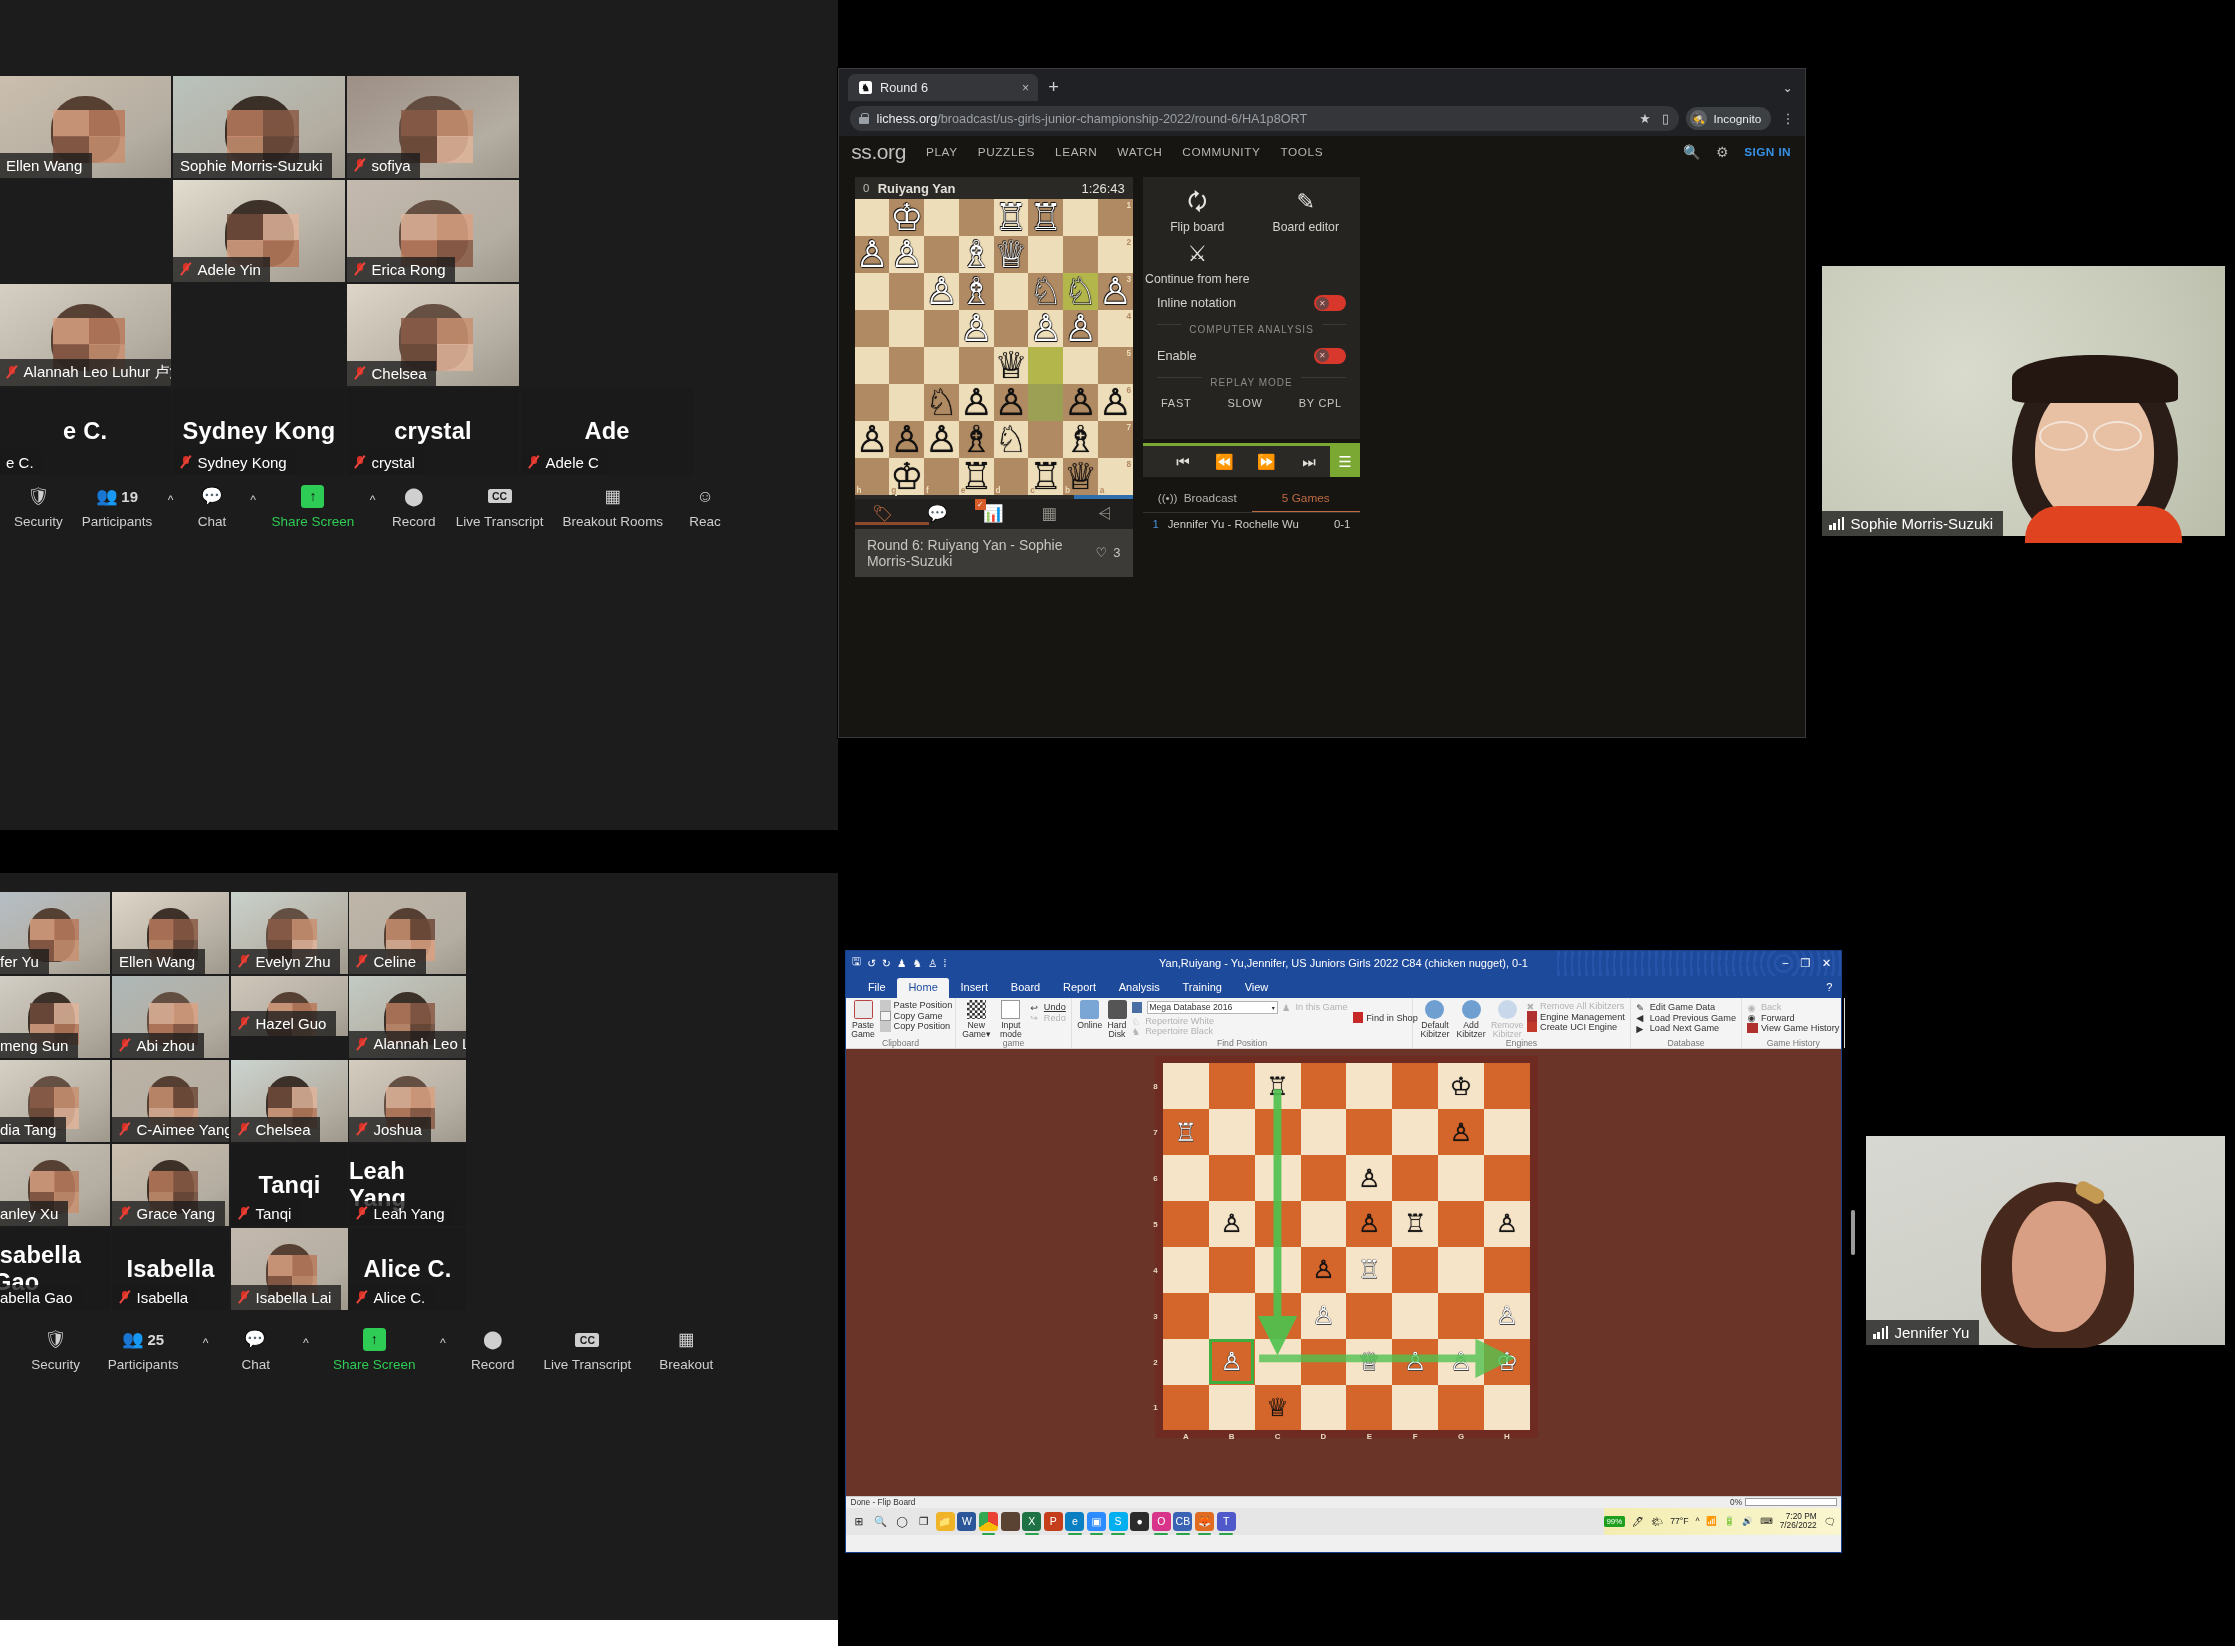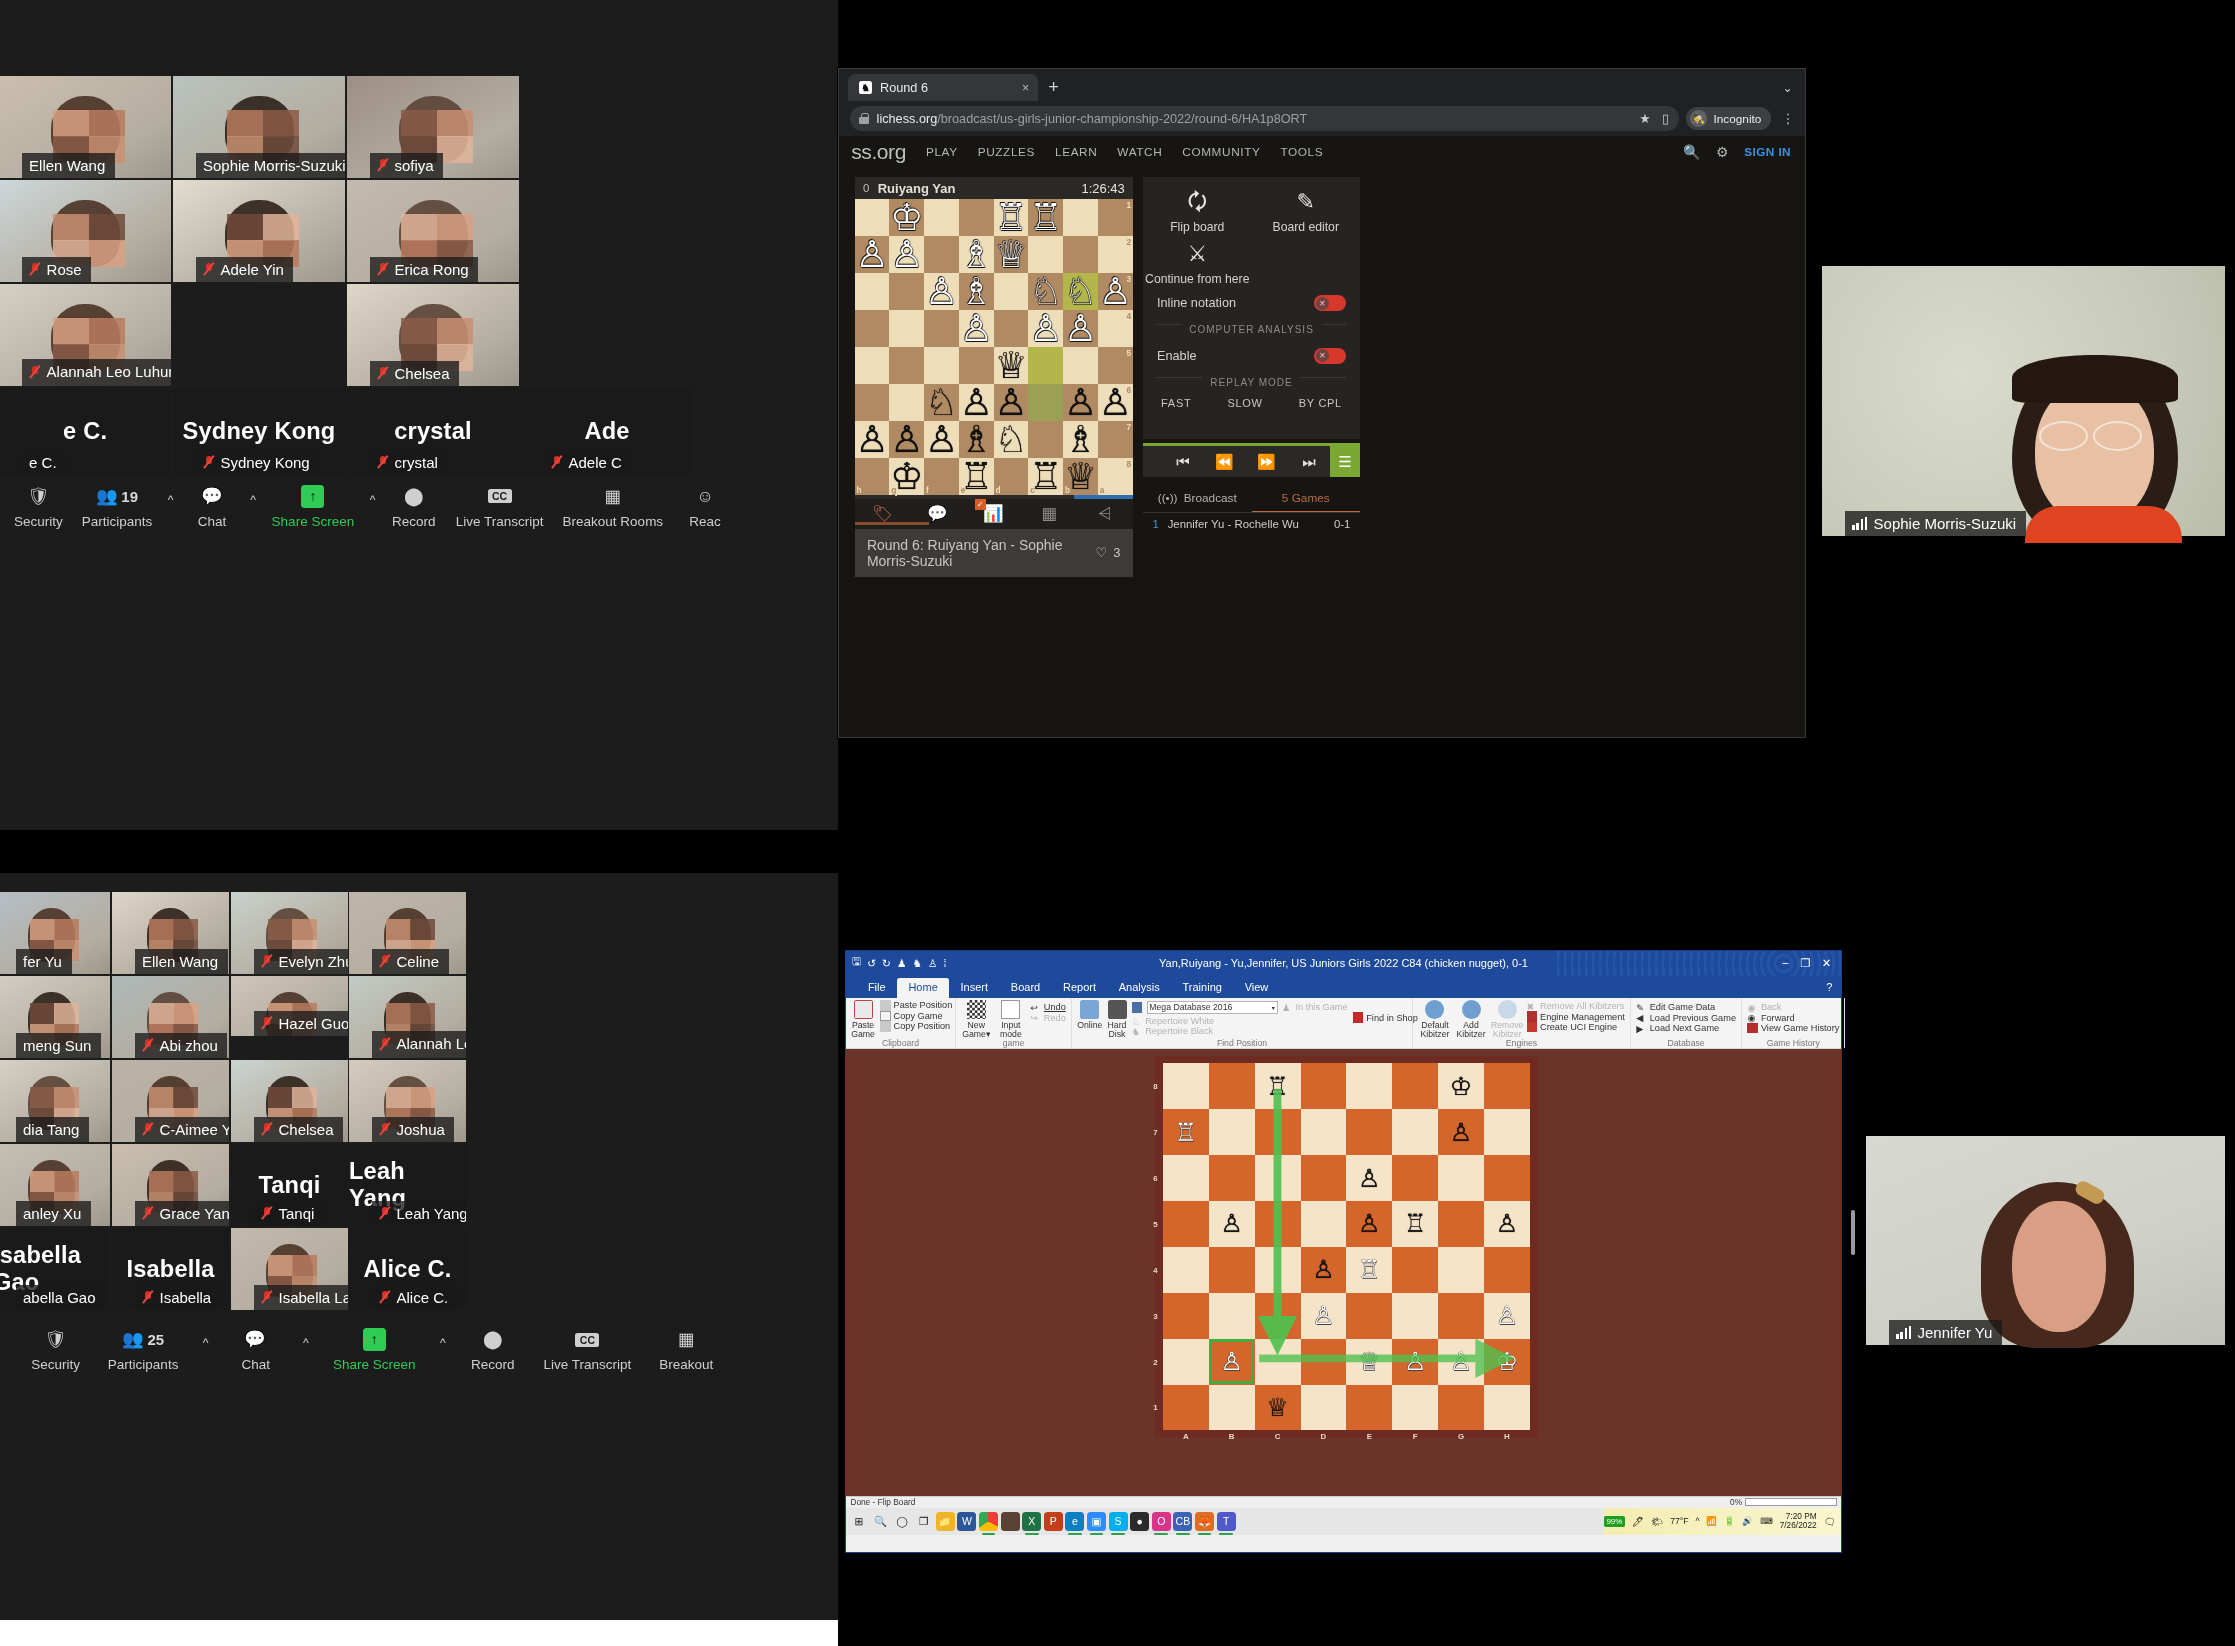--- a/index.html
+++ b/index.html
@@ -12,21 +12,20 @@
 
   
   .ztile { position:absolute; overflow:hidden; background:#1a1a1a; }
   .ztile .vid { position:absolute; inset:0; }
   .ztile .namebar {
     position:absolute; left:0; bottom:0;
     display:flex; align-items:center; gap:6.1px;
     background:rgba(26,26,26,0.78); color:#fff;
     font-size:15px; padding:3.5px 9.6px 4.4px 7px; white-space:nowrap;
     max-width:100%;
-    margin-left:23px;
   }
   .ztile.active { outline:2.6px solid #c8f03c; outline-offset:-2.6px; }
   .mutemic { position:relative; width:11.4px; height:15px; flex:none; }
   .mutemic::before {
     content:""; position:absolute; left:2.6px; top:0.9px; width:6.1px; height:8.7px;
     border-radius:3.5px 3.5px 2.6px 2.6px; background:#d93025;
   }
   .mutemic::after {
     content:""; position:absolute; left:-1.7px; top:6.1px; width:15.7px; height:2.2px;
     background:#e8453c; transform:rotate(-52deg); transform-origin:center;
@@ -215,32 +214,20 @@
         <div class="px" style="left:52px;top:20.4px;width:69px;height:67px;border-radius:48% 48% 38% 38%;background:#5a4436;opacity:.9;"></div>
         <div class="px" style="left:54px;top:34px;width:36px;height:26.6px;background:#8a5a45;opacity:.85;"></div>
         <div class="px" style="left:90px;top:34px;width:36px;height:26.6px;background:#c98f70;opacity:.85;"></div>
         <div class="px" style="left:54px;top:60px;width:36px;height:26.6px;background:#6f4a3a;opacity:.85;"></div>
         <div class="px" style="left:90px;top:60px;width:36px;height:26.6px;background:#e0b49a;opacity:.85;"></div>
         <div class="namebar">
           <span class="mutemic"></span>
           <span>sofiya</span>
         </div>
       </div>
-      <div class="ztile" style="left: -0.9px; top: 180px; width: 172px; height: 102px;">
-        <div class="vid" style="background:linear-gradient(150deg,#cdd7d9,#b4ada1 70%,#9e978c);"></div>
-        <div class="px" style="left:52px;top:20.4px;width:69px;height:67px;border-radius:48% 48% 38% 38%;background:#4a3326;opacity:.9;"></div>
-        <div class="px" style="left:54px;top:34px;width:36px;height:26.6px;background:#c98f70;opacity:.85;"></div>
-        <div class="px" style="left:90px;top:34px;width:36px;height:26.6px;background:#6f4a3a;opacity:.85;"></div>
-        <div class="px" style="left:54px;top:60px;width:36px;height:26.6px;background:#e0b49a;opacity:.85;"></div>
-        <div class="px" style="left:90px;top:60px;width:36px;height:26.6px;background:#d9a183;opacity:.85;"></div>
-        <div class="namebar">
-          <span class="mutemic"></span>
-          <span>Rose</span>
-        </div>
-      </div>
       <div class="ztile" style="left: 173px; top: 180px; width: 172px; height: 102px;">
         <div class="vid" style="background:linear-gradient(150deg,#e3ddd0,#b4ada1 70%,#9e978c);"></div>
         <div class="px" style="left:52px;top:20.4px;width:69px;height:67px;border-radius:48% 48% 38% 38%;background:#2d2119;opacity:.9;"></div>
         <div class="px" style="left:54px;top:34px;width:36px;height:26.6px;background:#6f4a3a;opacity:.85;"></div>
         <div class="px" style="left:90px;top:34px;width:36px;height:26.6px;background:#e0b49a;opacity:.85;"></div>
         <div class="px" style="left:54px;top:60px;width:36px;height:26.6px;background:#d9a183;opacity:.85;"></div>
         <div class="px" style="left:90px;top:60px;width:36px;height:26.6px;background:#b87a5d;opacity:.85;"></div>
         <div class="namebar">
           <span class="mutemic"></span>
           <span>Adele Yin</span>

